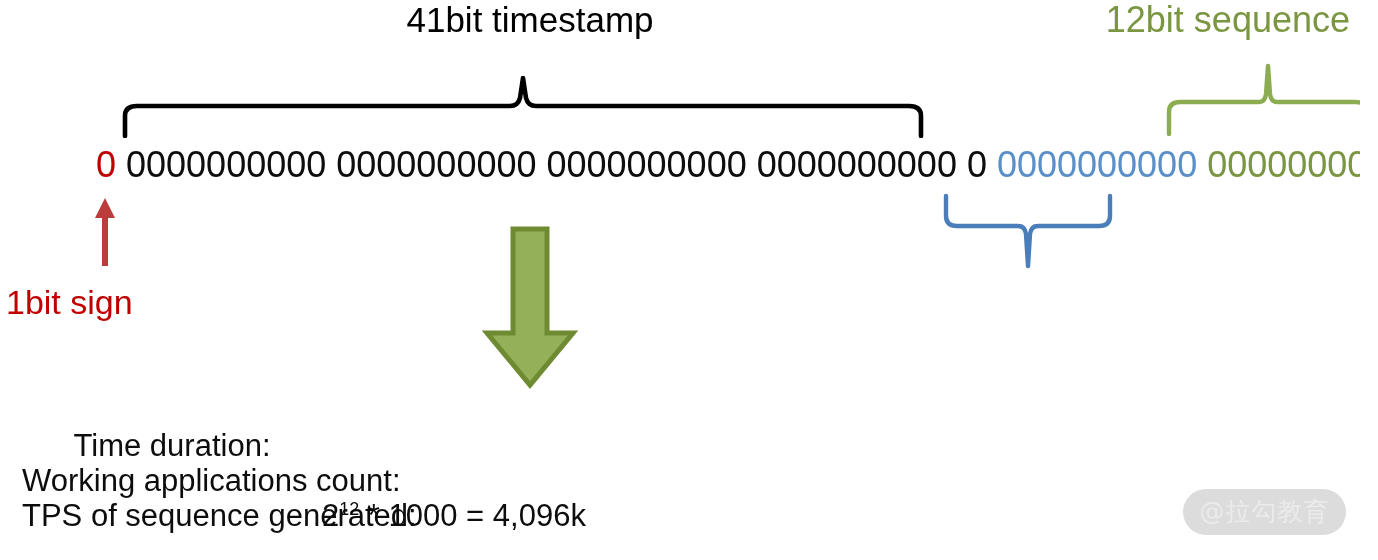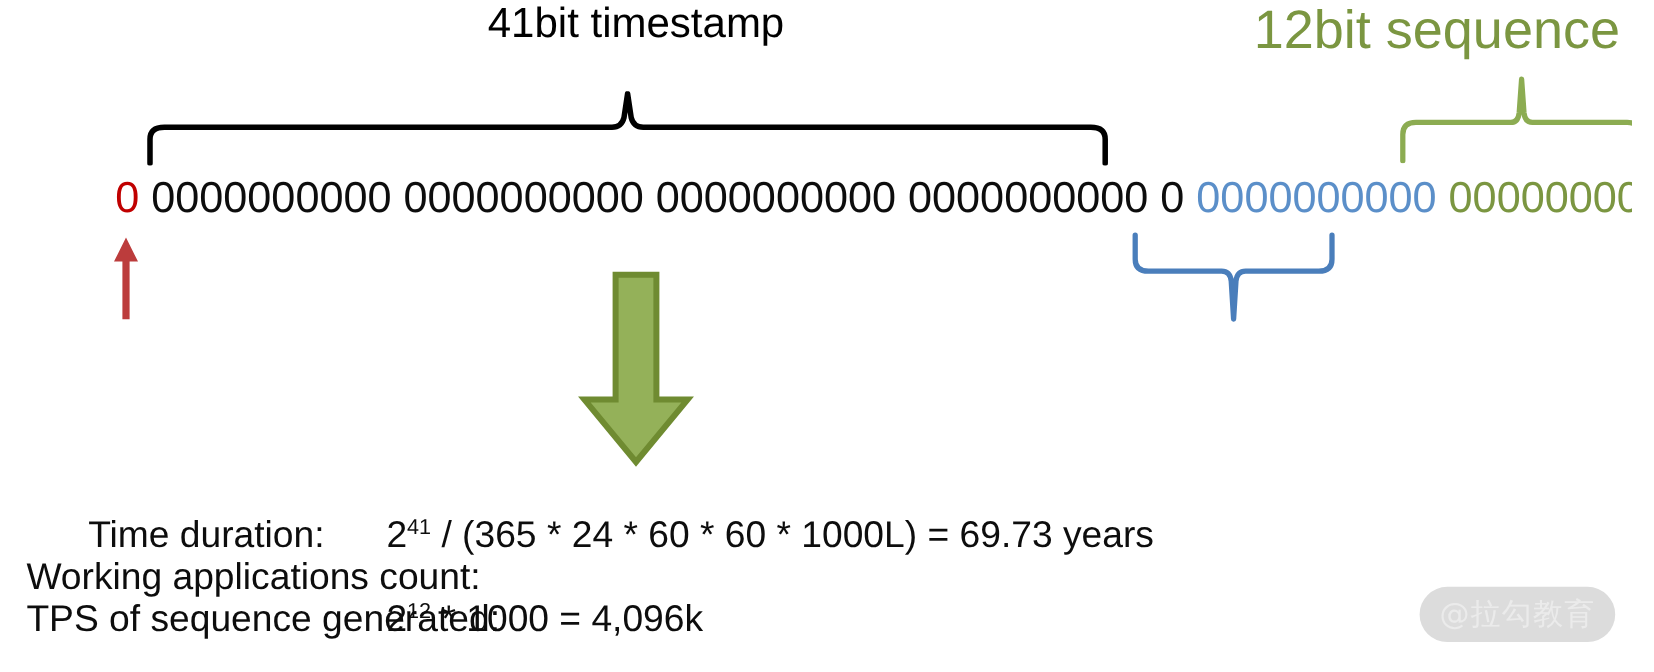--- a/index.html
+++ b/index.html
@@ -26,21 +26,21 @@
   }
   #label-timestamp {
     left: 0; top: 2px;
     width: 1060px;
     text-align: center;
     font-size: 35px;
     color: #000000;
   }
   #label-sequence {
     right: 10px; top: 2px;
-    font-size: 45px;
+    font-size: 36px;
     color: #7b9641;
   }
   #label-workerid {
     left: 893px; top: 286px;
     font-size: 32px;
     color: #4a7ebb;
   }
   #label-sign {
     left: 6px; top: 285px;
     font-size: 34px;
@@ -157,26 +157,26 @@
     </svg>
   </div>
 
   <div id="arrow-green">
     <svg width="100" height="165" viewBox="0 0 100 165">
       <path d="M33,4 L67,4 L67,108 L93,108 L50,160 L7,108 L33,108 Z" fill="#94b159" stroke="#6f8b31" stroke-width="5" stroke-linejoin="miter"></path>
     </svg>
   </div>
 
 
+  <div class="label" id="label-sign">1bit sign</div>
 
   <div id="formulas">
 
     <div class="row">
       <span class="lhs">Time duration:</span>
-      <span class="rhs"><span>2</span><sup>41</sup><span> / (365 * 24 * 60 * 60 * 1000L) = 69.73 years</span></span>
     </div>
 
     <div class="row">
       <span class="lhs">Working applications count:</span>
     </div>
 
     <div class="row">
       <span class="lhs">TPS of sequence generated:</span>
       <span class="rhs"><span> 2</span><sup>12</sup><span> * 1000  = 4,096k</span></span>
     </div>

